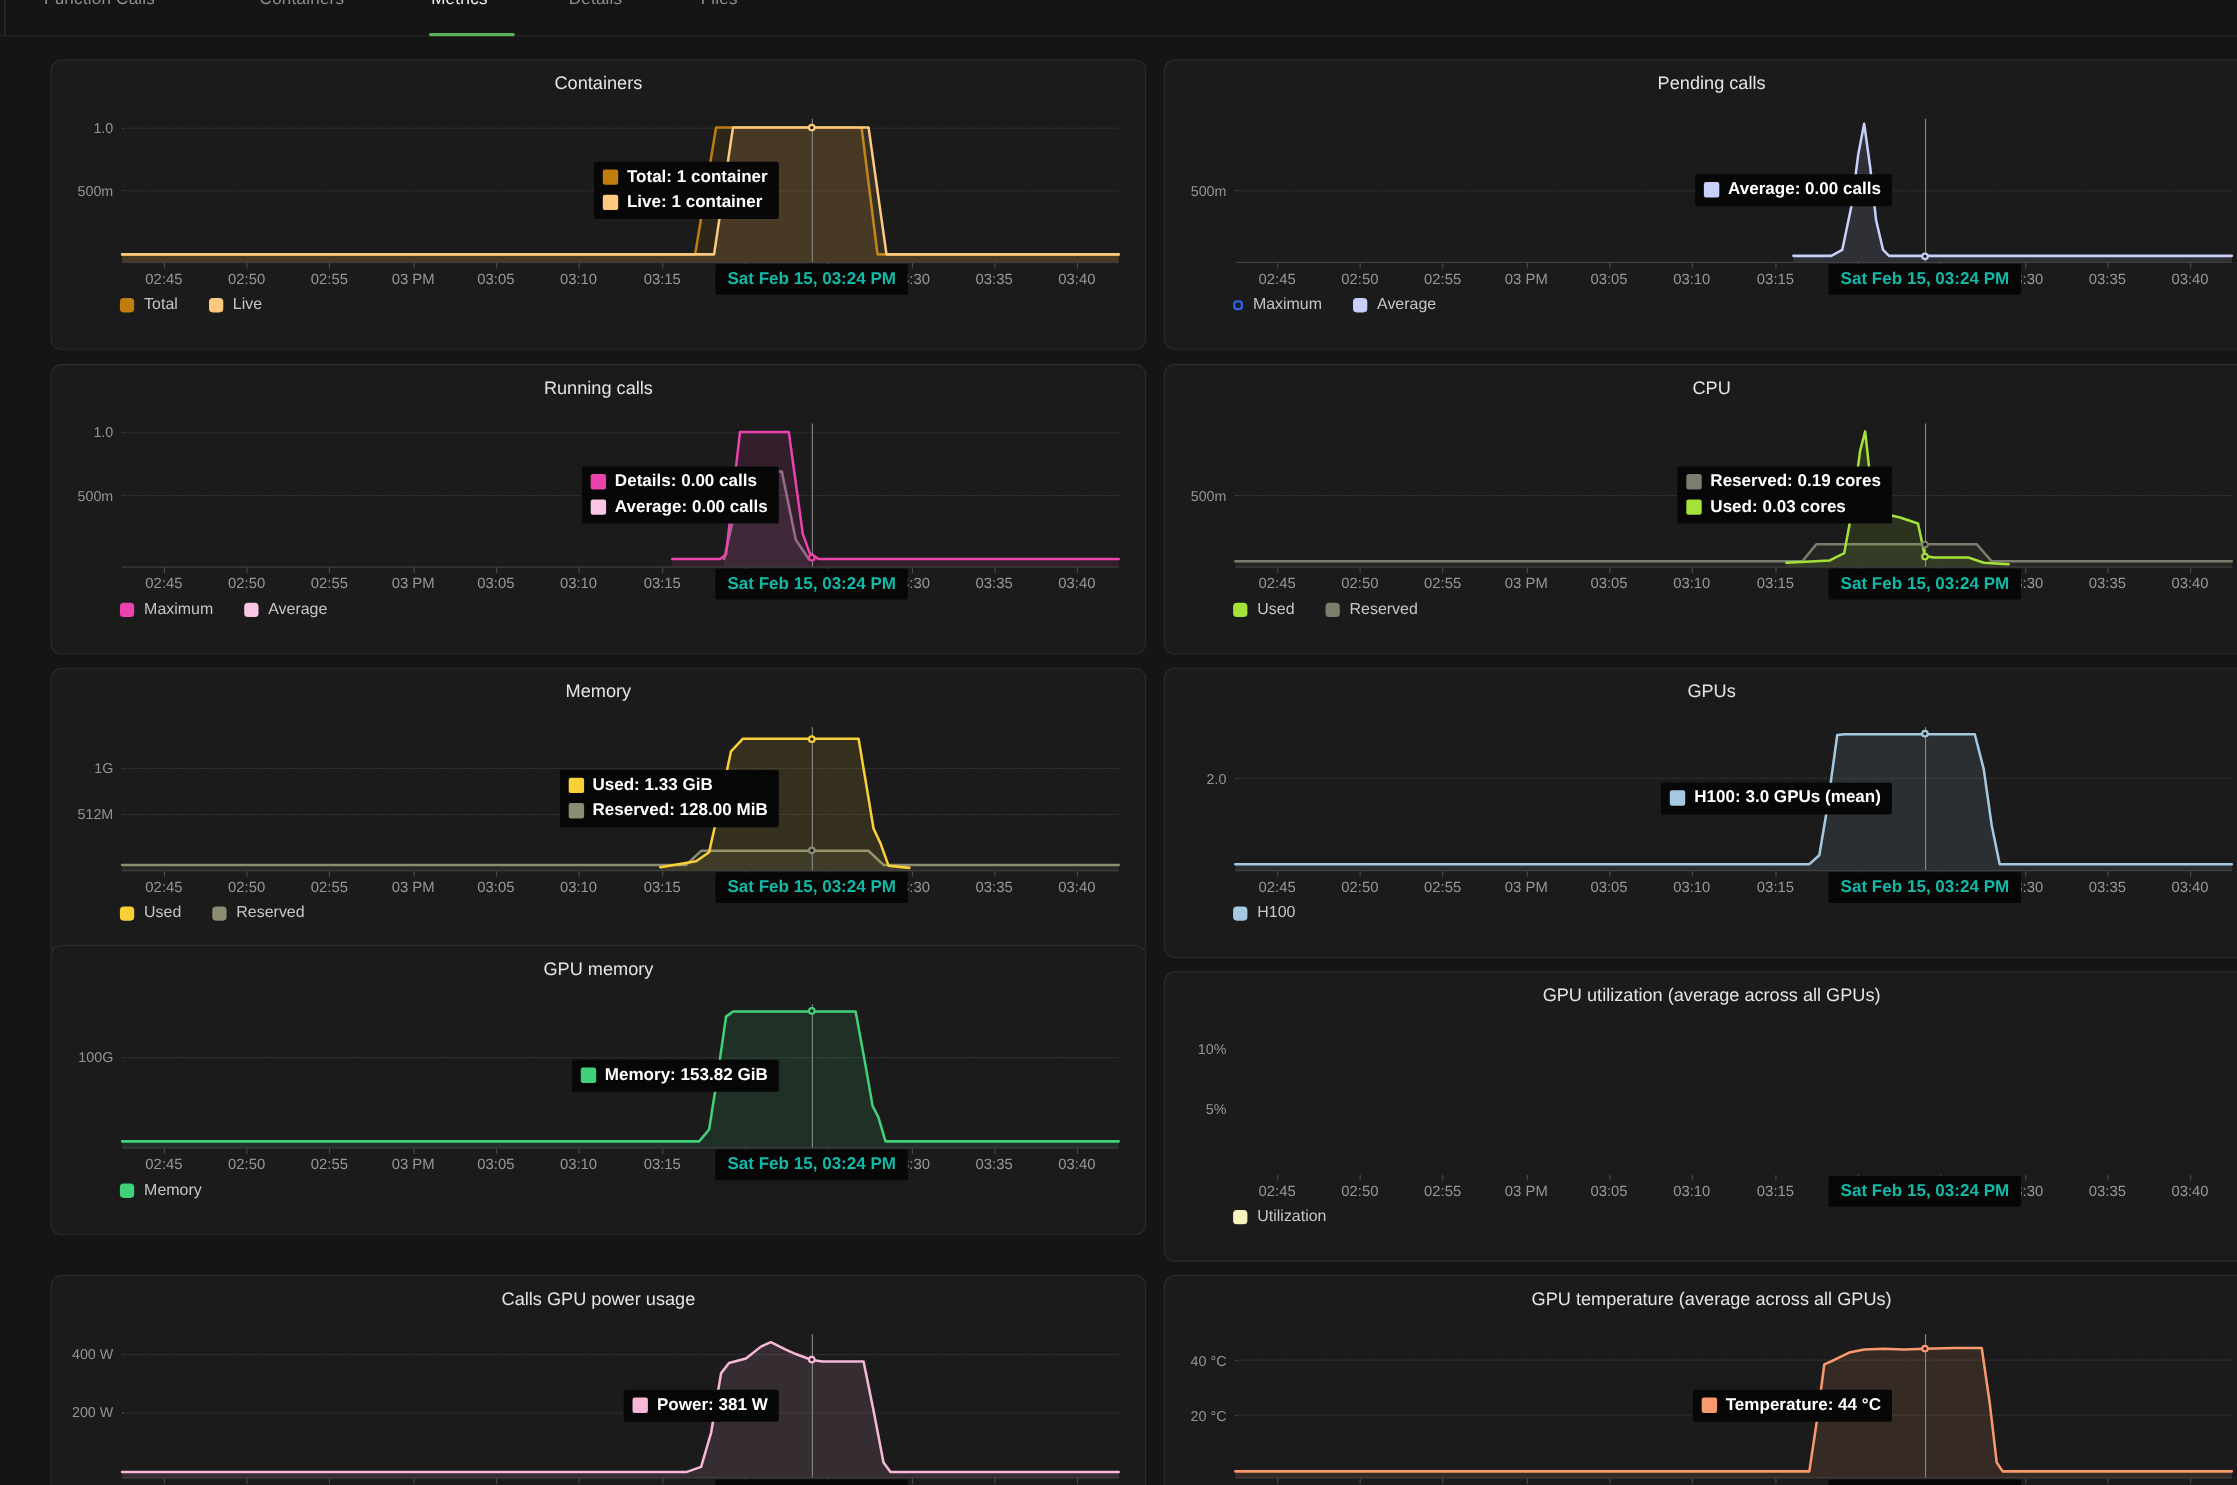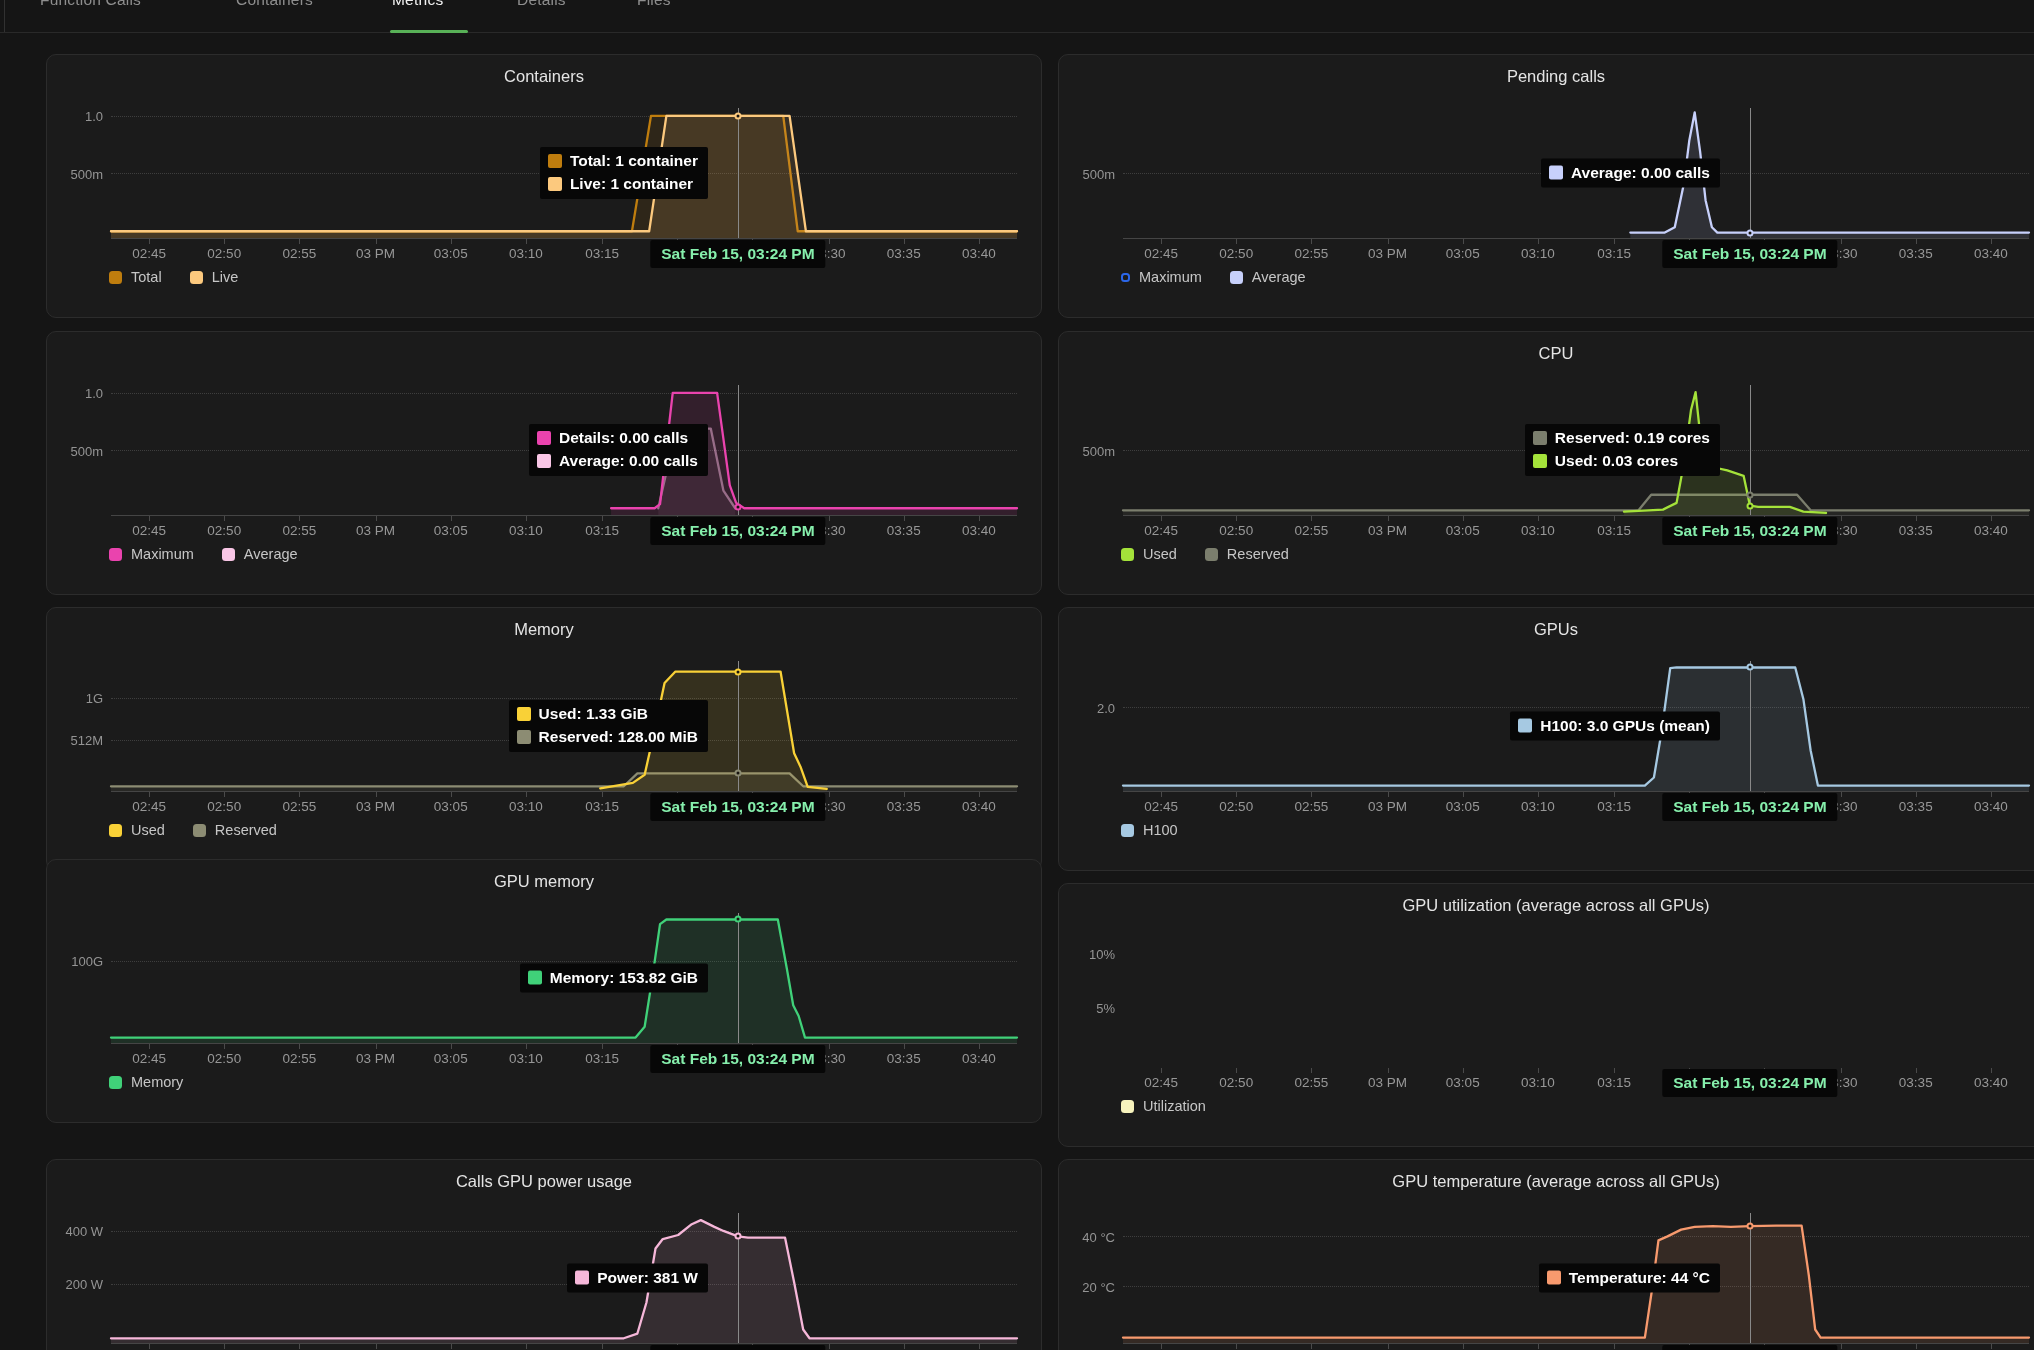--- a/index.html
+++ b/index.html
@@ -23,21 +23,21 @@
   .crosshair { position:absolute; top:5px; bottom:0; width:1px; background:#898989; }
   .marker { position:absolute; width:7px; height:7px; border-radius:50%; border:2.5px solid; background:#17140f; transform:translate(-50%,-50%); z-index:4; }
 
   .tickmark { position:absolute; top:184px; width:1px; height:5px; background:#4a4a4a; }
   .xlab { position:absolute; top:191px; transform:translateX(-50%); color:#979797; font-size:13.5px; white-space:nowrap; z-index:1; }
 
   .val-tooltip { position:absolute; top:52%; transform:translateY(-50%); background:#070707; border-radius:2px; padding:5px 10px 6px 8px; display:flex; flex-direction:column; gap:5px; white-space:nowrap; z-index:5; }
   .vt-row { display:flex; align-items:center; gap:8px; color:#ffffff; font-weight:700; font-size:15.5px; }
   .vt-swatch { width:14px; height:14px; border-radius:2px; flex:none; }
 
-  .date-tooltip { position:absolute; top:185px; transform:translateX(-50%); background:#070707; color:#86efac; font-weight:700; font-size:15.5px; padding:5px 11px; border-radius:2px; white-space:nowrap; z-index:6; }
+  .date-tooltip { position:absolute; top:185px; transform:translateX(-50%); background:#070707; color:#14b8a6; font-weight:700; font-size:15.5px; padding:5px 11px; border-radius:2px; white-space:nowrap; z-index:6; }
 
   .legend { position:absolute; left:62px; top:214px; display:flex; gap:28px; align-items:center; }
   .legend-item { display:flex; align-items:center; gap:9px; color:#c6c6c6; font-size:14.5px; cursor:pointer; }
   .legend-swatch { width:13px; height:13px; border-radius:3.5px; flex:none; }
   .legend-swatch.outline { background:transparent !important; width:9px; height:9px; border:2.5px solid; }
 </style>
 </head>
 <body>
 
 <div class="tabbar">
@@ -163,20 +163,21 @@
           <span class="legend-swatch outline" style="border-color: rgb(43, 102, 232);"></span>
           <span>Maximum</span>
         </div>
         <div class="legend-item">
           <span class="legend-swatch" style="background: rgb(199, 208, 251);"></span>
           <span>Average</span>
         </div>
       </div>
     </div>
     <div class="card" style="left: 46px; top: 331px;">
+      <div class="card-title">Running calls</div>
       <div class="ylab" style="top: 60.92px;">1.0</div>
       <div class="ylab" style="top: 118.72px;">500m</div>
       <div class="plot">
         <div class="grid" style="top: 9.5%;"></div>
         <div class="grid" style="top: 52%;"></div>
         <svg viewBox="0 0 100 100" preserveAspectRatio="none">
           <path d="M60.4 95 L 62.4 36 L 66.2 36 L 67.6 82 L 68.9 95 L 68.9 100 L 60.4 100 Z" fill="#f9c6e6" fill-opacity="0.06" stroke="none"></path>
           <path d="M60.4 95 L 62.4 36 L 66.2 36 L 67.6 82 L 68.9 95" fill="none" stroke="#f9c6e6" stroke-width="2.3" stroke-opacity="0.5" stroke-linejoin="round" stroke-linecap="round" vector-effect="non-scaling-stroke"></path>
           <path d="M55.2 95 L 60 95 L 60.6 92 L 62 9.5 L 66.9 9.5 L 68.3 78 L 69 91 L 69.9 95 L 100 95 L 100 100 L 55.2 100 Z" fill="#ea43ae" fill-opacity="0.12" stroke="none"></path>
           <path d="M55.2 95 L 60 95 L 60.6 92 L 62 9.5 L 66.9 9.5 L 68.3 78 L 69 91 L 69.9 95 L 100 95" fill="none" stroke="#ea43ae" stroke-width="2.3" stroke-opacity="1" stroke-linejoin="round" stroke-linecap="round" vector-effect="non-scaling-stroke"></path>

